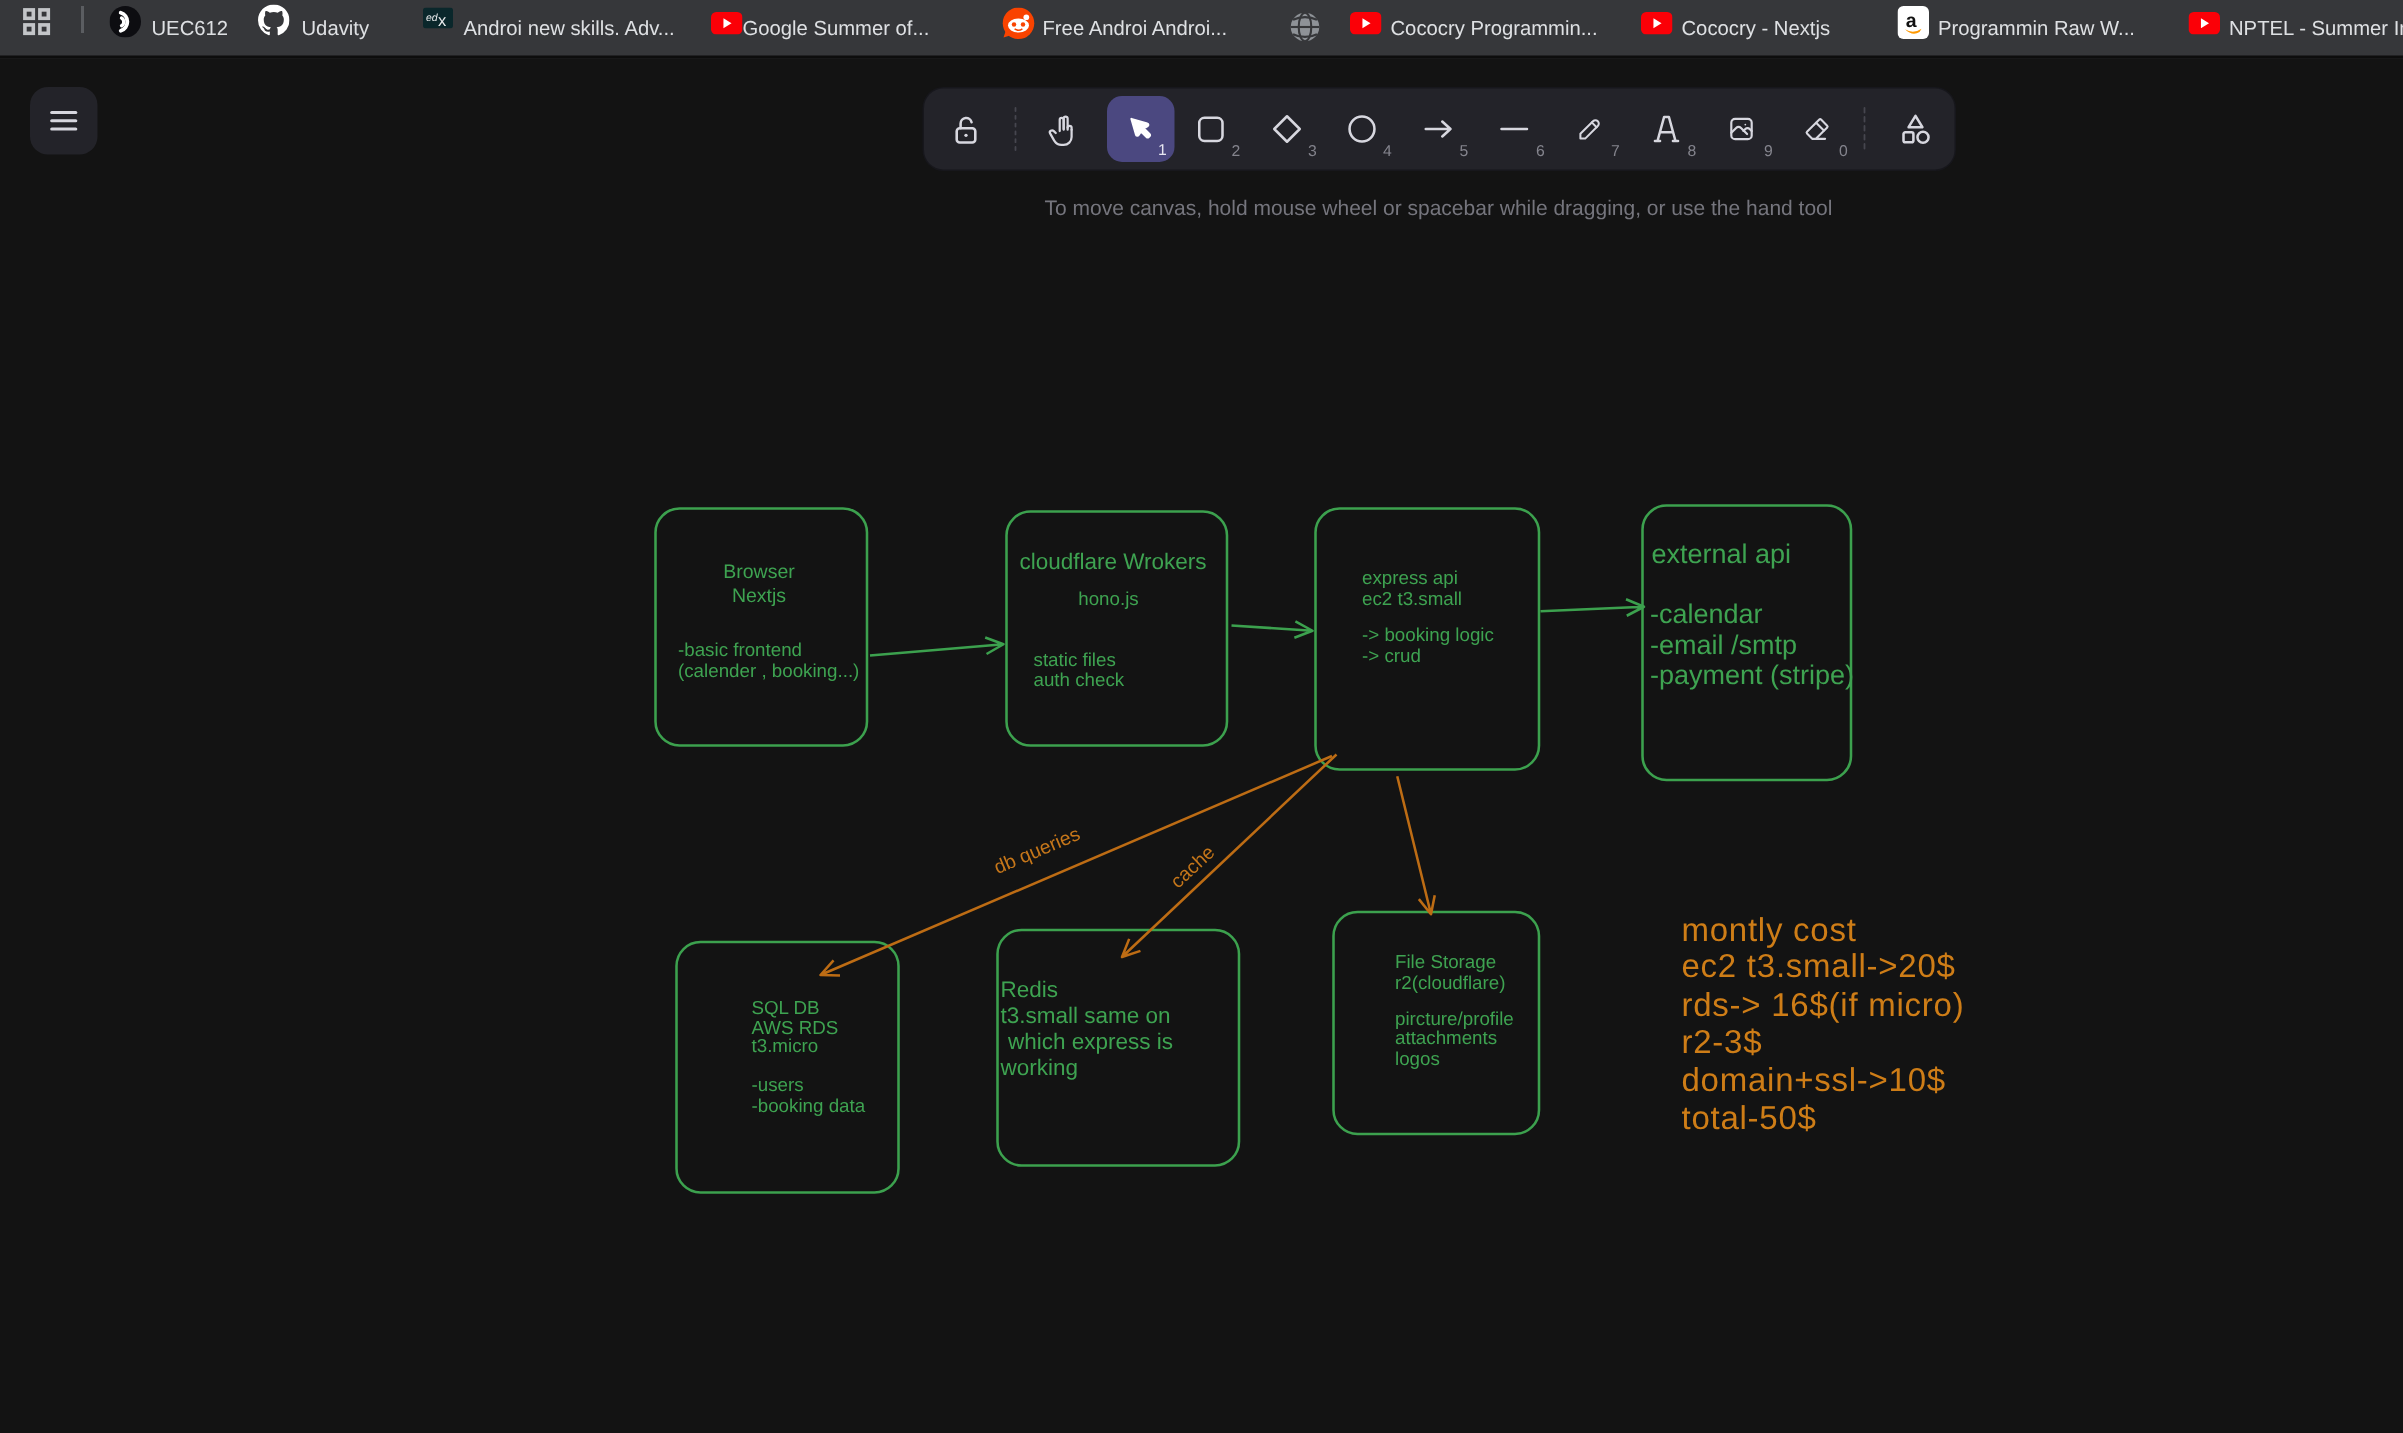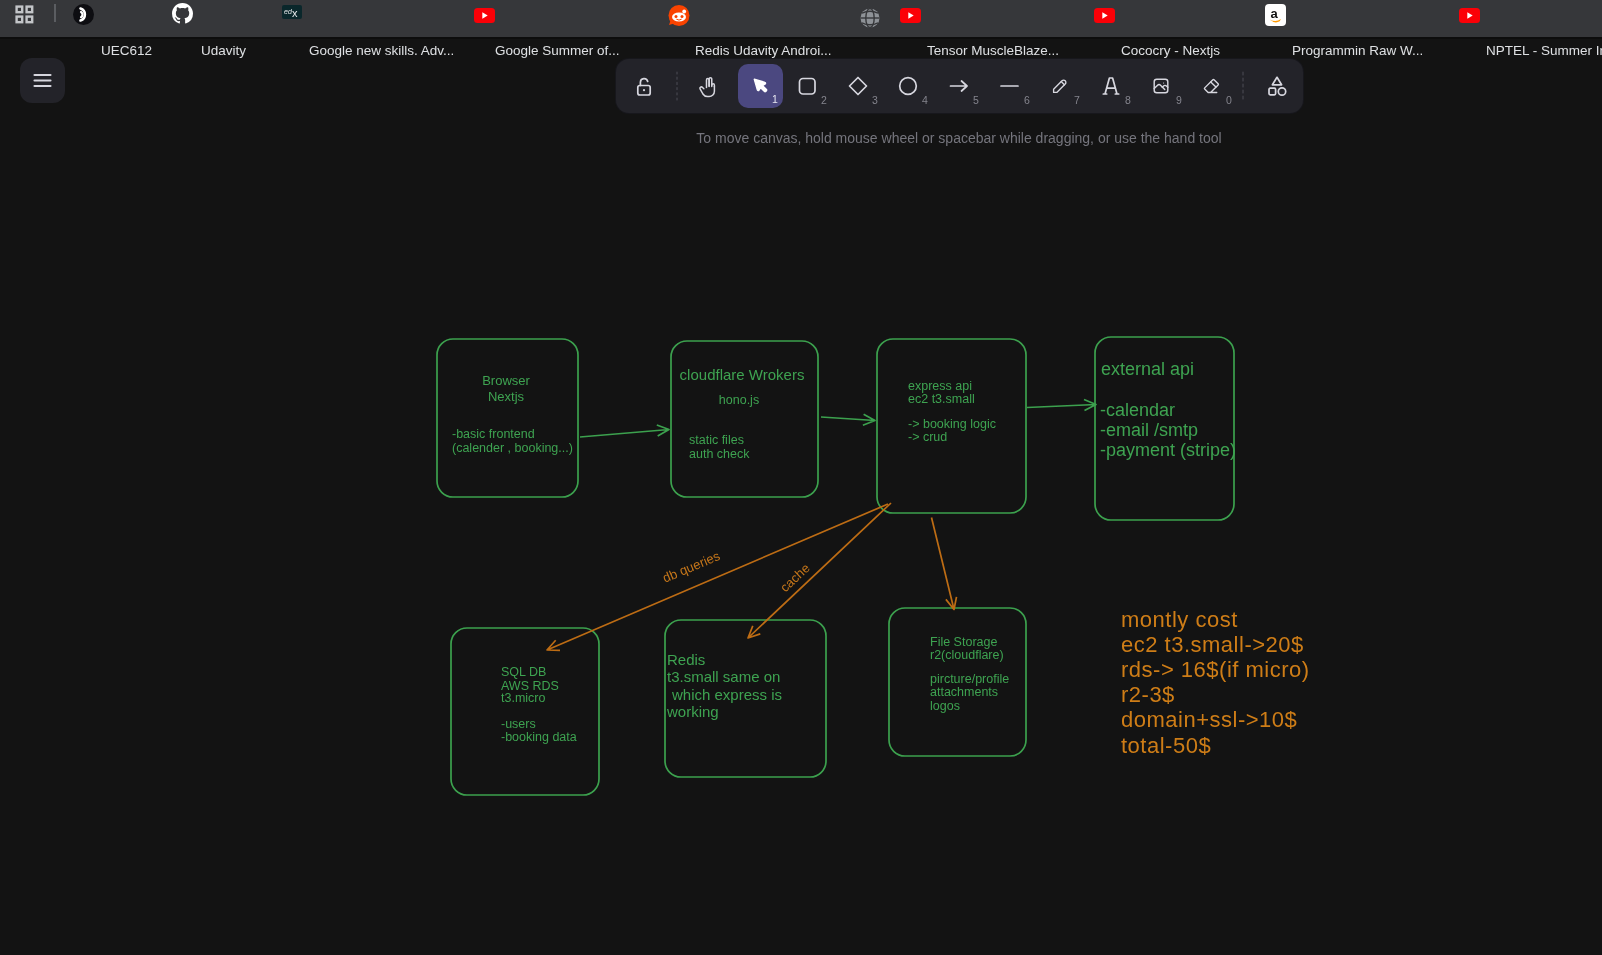--- a/index.html
+++ b/index.html
@@ -2,21 +2,21 @@
 <html><head>
 <meta charset="utf-8">
 <style>
   * { margin:0; padding:0; box-sizing:border-box; }
   html,body { width:1602px; height:955px; overflow:hidden; background:#131313;
     font-family:"Liberation Sans", sans-serif; }
   #bkbar { position:absolute; left:0; top:0; width:1602px; height:39px;
     background:#36373a; border-bottom:2px solid #0d0d0d; z-index:3; }
   .bi { position:absolute; }
   .blabel { position:absolute; top:0; height:38px; line-height:37px;
-    font-size:13.5px; color:#dee0e3; white-space:nowrap;margin-top:32px; }
+    font-size:13.5px; color:#dee0e3; white-space:nowrap; }
   #canvas { position:absolute; left:0; top:0; width:1602px; height:955px;
     background:#131313; }
   #scene { position:absolute; left:0; top:0; width:1602px; height:955px; }
   #hamburger { position:absolute; left:20px; top:58px; width:45px; height:45px;
     background:#232329; border-radius:12px; }
   #toolbar { position:absolute; left:616px; top:59px; width:687px; height:54px;
     background:#232329; border-radius:13px; box-shadow:0 0 0 1px #17171c; }
   #hint { position:absolute; left:0; top:130px; width:1918px; text-align:center;
     font-size:14px; color:#75757d; }
   .activebtn { position:absolute; left:122px; top:5px; width:45px; height:44px;
@@ -45,53 +45,53 @@
   <svg class="bi" style="left:172px;top:3px" width="21" height="21" viewBox="0 0 16 16">
     <path fill="#ffffff" d="M8 0c4.42 0 8 3.58 8 8a8.013 8.013 0 0 1-5.45 7.59c-.4.08-.55-.17-.55-.38 0-.27.01-1.13.01-2.2 0-.75-.25-1.23-.54-1.48 1.78-.2 3.65-.88 3.65-3.95 0-.88-.31-1.59-.82-2.15.08-.2.36-1.02-.08-2.12 0 0-.67-.22-2.2.82-.64-.18-1.32-.27-2-.27-.68 0-1.36.09-2 .27-1.53-1.03-2.2-.82-2.2-.82-.44 1.1-.16 1.92-.08 2.12-.51.56-.82 1.28-.82 2.15 0 3.06 1.86 3.75 3.64 3.95-.23.2-.44.55-.51 1.07-.46.21-1.61.55-2.33-.66-.15-.24-.6-.83-1.23-.82-.67.01-.27.38.01.53.34.19.73.9.82 1.13.16.45.68 1.31 2.69.94 0 .67.01 1.3.01 1.49 0 .21-.15.45-.55.38A7.995 7.995 0 0 1 0 8c0-4.42 3.58-8 8-8z"></path>
   </svg>
   <div class="blabel" style="left:201px">Udavity</div>
 
   <svg class="bi" style="left:282px;top:5px" width="20" height="14" viewBox="0 0 20 14">
     <rect x="0" y="0" width="20" height="14" rx="2" fill="#0a272b"></rect>
     <text x="2" y="9" font-size="7" font-style="italic" fill="#e8eaec" font-family="Liberation Sans">ed</text>
     <text x="10" y="12" font-size="11" fill="#e8eaec" font-family="Liberation Sans">x</text>
   </svg>
-  <div class="blabel" style="left:309px">Google new skills. Adv...</div>
+  <div class="blabel" style="left:309px">Androi new skills. Adv...</div>
 
   <svg class="bi" style="left:474px;top:8px" width="21" height="15" viewBox="0 0 21 15">
     <rect width="21" height="15" rx="3.5" fill="#fb0007"></rect>
     <path d="M8.3 4.2 L13.7 7.5 L8.3 10.8 Z" fill="#fff"></path>
   </svg>
   <div class="blabel" style="left:495px">Google Summer of...</div>
 
   <svg class="bi" style="left:668px;top:5px" width="22" height="22" viewBox="0 0 22 22">
     <circle cx="11" cy="10.5" r="10.5" fill="#f94300"></circle>
     <path d="M3 14 l-2 6 l6.5 -2 z" fill="#f94300"></path>
     <ellipse cx="11" cy="12" rx="7" ry="4.6" fill="#ffffff"></ellipse>
     <circle cx="16.2" cy="6.5" r="1.9" fill="#ffffff"></circle>
     <circle cx="8" cy="11.4" r="1.5" fill="#f94300"></circle>
     <circle cx="14" cy="11.4" r="1.5" fill="#f94300"></circle>
     <path d="M8.4 14.2 q2.6 1.8 5.2 0" stroke="#f94300" stroke-width="1" fill="none"></path>
   </svg>
-  <div class="blabel" style="left:695px">Redis Udavity Androi...</div>
+  <div class="blabel" style="left:695px">Free Androi Androi...</div>
 
   <svg class="bi" style="left:860px;top:8px" width="20" height="20" viewBox="0 0 20 20">
     <circle cx="10" cy="10" r="9.5" fill="#8e9297"></circle>
     <g stroke="#36373a" stroke-width="1.4" fill="none">
       <ellipse cx="10" cy="10" rx="4.2" ry="9.5"></ellipse>
       <line x1="0.5" y1="10" x2="19.5" y2="10"></line>
       <path d="M2 5.2 a14 10 0 0 1 16 0 M2 14.8 a14 10 0 0 0 16 0"></path>
     </g>
   </svg>
 
   <svg class="bi" style="left:900px;top:8px" width="21" height="15" viewBox="0 0 21 15">
     <rect width="21" height="15" rx="3.5" fill="#fb0007"></rect>
     <path d="M8.3 4.2 L13.7 7.5 L8.3 10.8 Z" fill="#fff"></path>
   </svg>
-  <div class="blabel" style="left:927px">Tensor MuscleBlaze...</div>
+  <div class="blabel" style="left:927px">Cococry Programmin...</div>
 
   <svg class="bi" style="left:1094px;top:8px" width="21" height="15" viewBox="0 0 21 15">
     <rect width="21" height="15" rx="3.5" fill="#fb0007"></rect>
     <path d="M8.3 4.2 L13.7 7.5 L8.3 10.8 Z" fill="#fff"></path>
   </svg>
   <div class="blabel" style="left:1121px">Cococry - Nextjs</div>
 
   <svg class="bi" style="left:1265px;top:4px" width="21" height="22" viewBox="0 0 21 22">
     <rect width="21" height="22" rx="4" fill="#ffffff"></rect>
     <text x="5.5" y="14" font-size="13" font-weight="bold" fill="#111" font-family="Liberation Sans">a</text>

